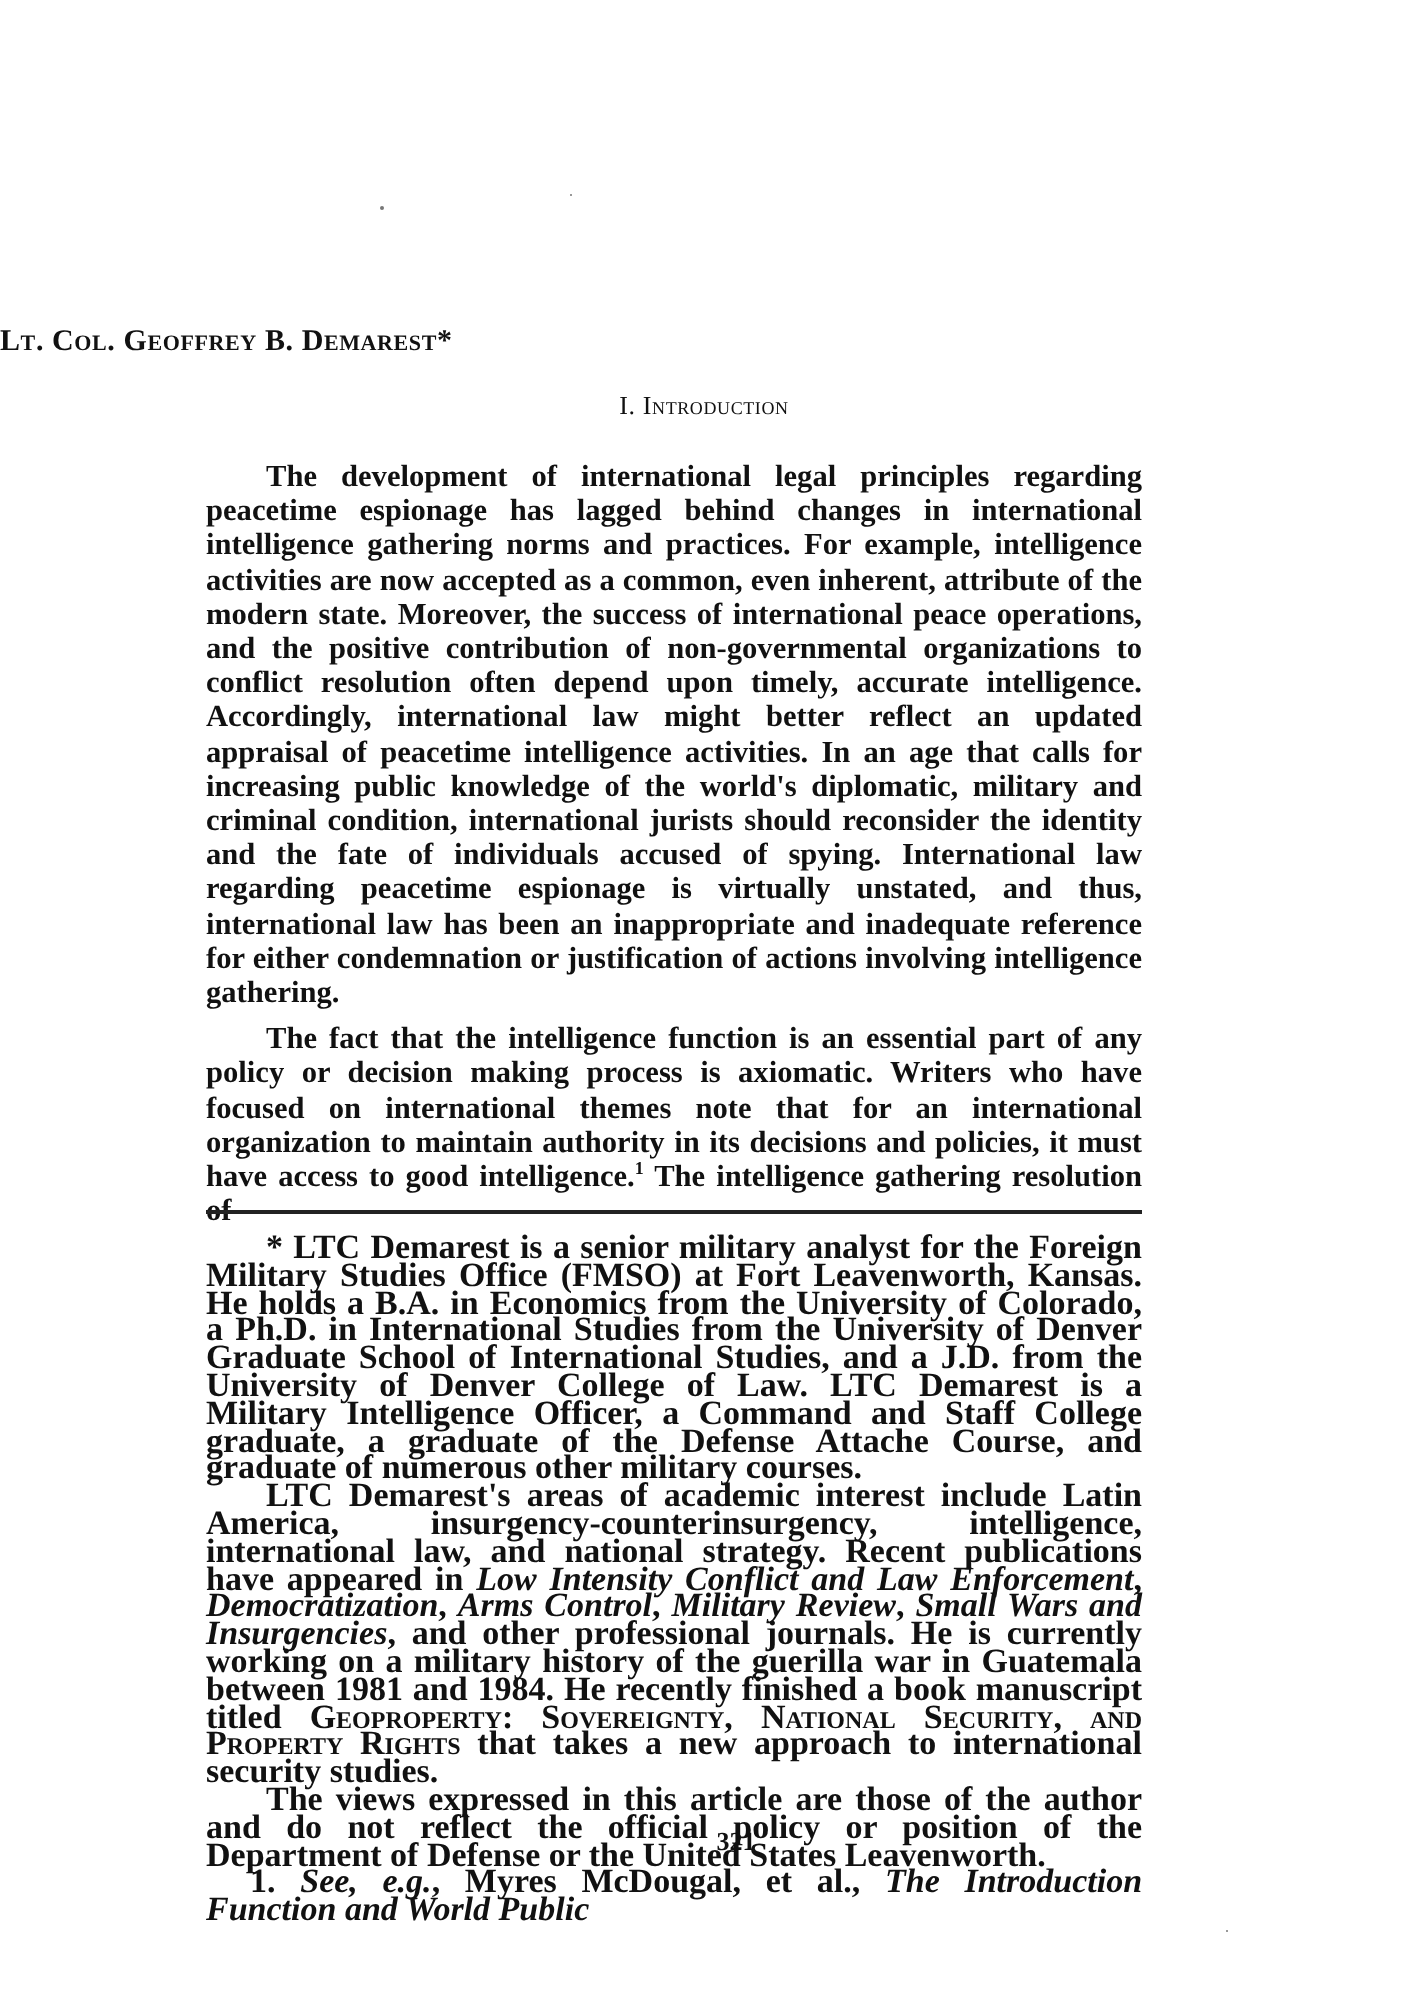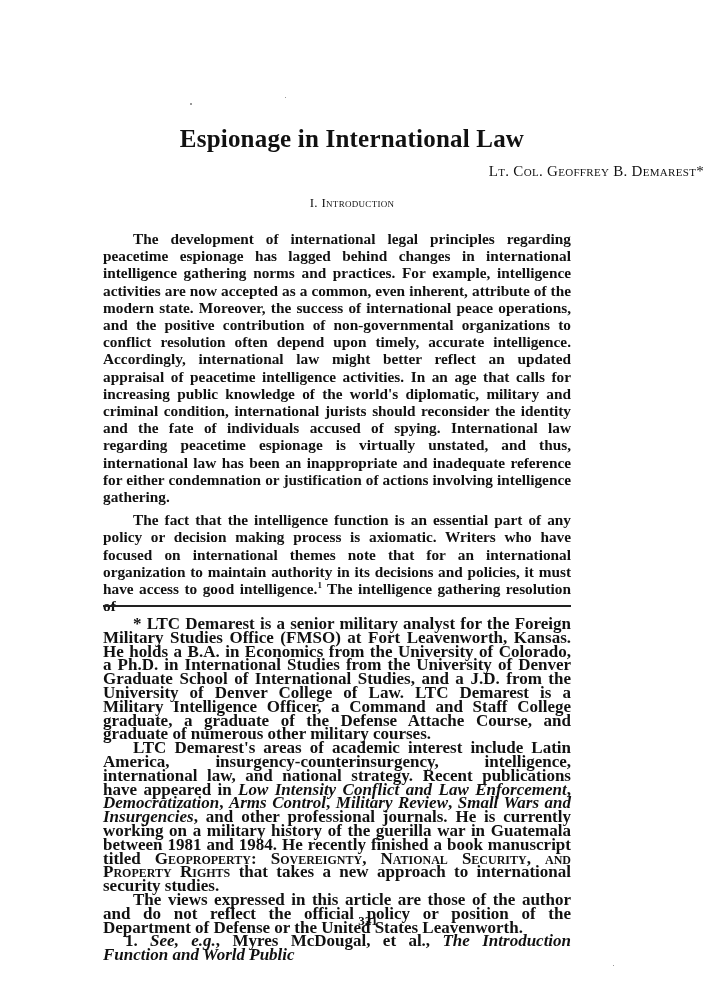--- a/index.html
+++ b/index.html
@@ -2,22 +2,22 @@
 <html><head>
 <meta charset="utf-8">
 <style>
   html, body { margin: 0; padding: 0; background: #ffffff; }
   body { width: 704px; height: 1003px; position: relative; overflow: hidden;
          font-family: "Liberation Serif", "DejaVu Serif", serif; color: #111; }
   .page { position: absolute; left: 0; top: 0; width: 704px; height: 1003px; }
   .speck { position: absolute; width: 2px; height: 2px; background: #777; border-radius: 1px; }
   .title { position: absolute; top: 125px; left: 0; width: 704px; text-align: center;
            font-weight: bold; font-size: 25px; letter-spacing: 0.2px; }
-  .author { position: absolute; top: 163px; left: 0; width: 704px; text-align: right;
-            font-size: 15px; font-variant: small-caps; letter-spacing: 0.3px; }
+  .author { position: absolute; top: 163px; left: 0; width: 704px; text-align: left;
+            font-size: 15px; font-variant: small-caps; letter-spacing: 0.3px; font-weight: bold; }
   .section { position: absolute; top: 195px; left: 0; width: 704px; text-align: center;
              font-size: 13px; font-variant: small-caps; letter-spacing: 0.3px; }
   .body-text { position: absolute; left: 103px; width: 468px; top: 230px;
                font-size: 15.3px; line-height: 17.2px; text-align: justify; font-weight: 600; }
   .body-text p { margin: 0; text-indent: 30px; }
   .body-text p + p { margin-top: 6px; }
   sup { font-size: 9px; line-height: 0; vertical-align: super; }
   .rule { position: absolute; left: 103px; top: 605px; width: 468px; height: 0;
           border-top: 2px solid #222; }
   .notes { position: absolute; left: 103px; width: 468px; top: 617px;
@@ -29,21 +29,20 @@
                  font-size: 13px; font-weight: bold; }
 </style>
 </head>
 <body>
 
 <div class="page">
 
   <span class="speck" style="left:190px; top:103px;"></span>
   <span class="speck" style="left:285px; top:97px; width:1px; height:1px;"></span>
 
-  <div class="title">Espionage in International Law</div>
 
   <div class="author">
     <span>Lt. Col. Geoffrey B. Demarest</span><span>*</span>
   </div>
 
   <div class="section">I. Introduction</div>
 
   <div class="body-text">
     <p>The development of international legal principles regarding peacetime espionage has lagged behind changes in international intelligence gathering norms and practices. For example, intelligence activities are now accepted as a common, even inherent, attribute of the modern state. Moreover, the success of international peace operations, and the positive contribution of non-governmental organizations to conflict resolution often depend upon timely, accurate intelligence. Accordingly, international law might better reflect an updated appraisal of peacetime intelligence activities. In an age that calls for increasing public knowledge of the world's diplomatic, military and criminal condition, international jurists should reconsider the identity and the fate of individuals accused of spying. International law regarding peacetime espionage is virtually unstated, and thus, international law has been an inappropriate and inadequate reference for either condemnation or justification of actions involving intelligence gathering.</p>
     <p><span>The fact that the intelligence function is an essential part of any policy or decision making process is axiomatic. Writers who have focused on international themes note that for an international organization to maintain authority in its decisions and policies, it must have access to good intelligence.</span><sup>1</sup><span> The intelligence gathering resolution of</span></p>

